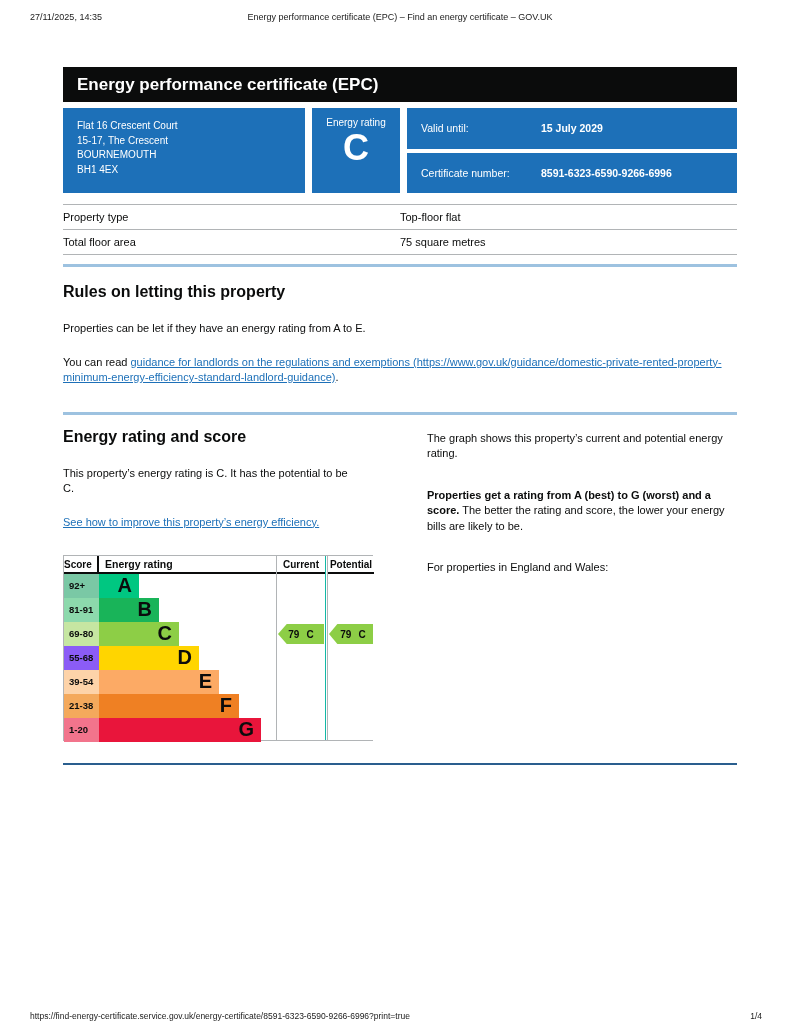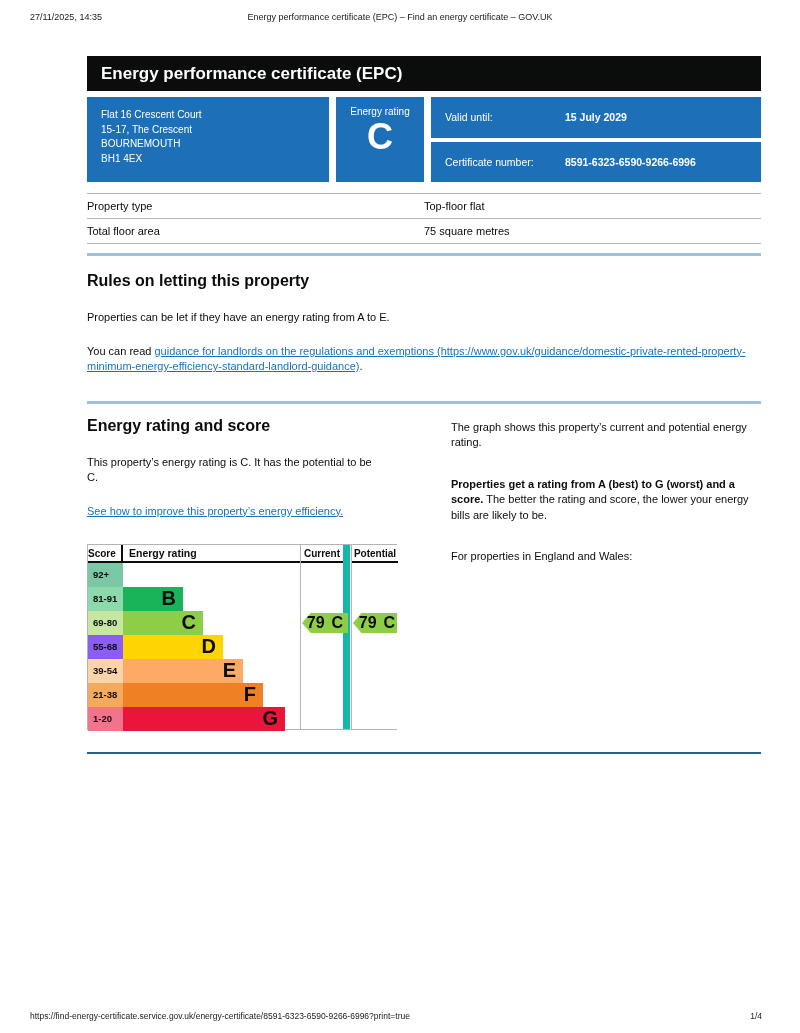--- a/index.html
+++ b/index.html
@@ -11,21 +11,21 @@
     position:relative;
     overflow:hidden;
   }
   .print-header {
     position:absolute; top:12px; left:30px; right:30px;
     font-size:9px; color:#1a1a1a;
   }
   .print-header .ph-title {
     position:absolute; left:0; right:0; top:0; text-align:center;
   }
-  .content { position:absolute; left:63px; width:674px; top:56px;margin-left:24px; }
+  .content { position:absolute; left:63px; width:674px; top:67px; }
 
   .banner {
     background:#0b0c0c; color:#ffffff;
     height:35px; padding:0 14px;
     display:flex; align-items:center;
     font-size:17px; font-weight:bold;
   }
   .blue-row { display:flex; gap:7px; margin-top:6px; height:85px; }
   .bluebox { background:#1d70b8; color:#ffffff; }
   .addr-box { width:242px; padding:11px 14px; font-size:10px; line-height:14.5px; }
@@ -83,34 +83,34 @@
   .crow .score-cell {
     width:35px; font-size:9.5px; font-weight:bold;
     line-height:24px; padding-left:5px;
   }
   .crow .band-cell {
     height:24px; color:#0b0c0c; font-weight:bold; font-size:20px;
     line-height:23px; text-align:right; padding-right:7px;
   }
   .side-col {
     position:absolute; top:0; bottom:0;
-    border-left:1px solid #b1b4b6; border-right:7px solid #14b8a6;
+    border-left:1px solid #b1b4b6; border-right:1px solid #14b8a6;
     background:#ffffff;
   }
   .side-col .sc-header {
     height:18px; line-height:17px; text-align:center;
     font-weight:bold; border-bottom:2px solid #0b0c0c; font-size:10px;
   }
   .col-current { left:212px; width:50px; }
   .col-potential { left:263px; width:47px; border-right:none; }
   .arrow {
     position:absolute; top:68px; height:20px;
     clip-path:polygon(100% 0, 19% 0, 0 50%, 19% 100%, 100% 100%);
     display:flex; align-items:center; justify-content:center;
-    font-size:16px; font-weight:bold; color:#0b0c0c;
+    font-size:10px; font-weight:bold; color:#0b0c0c;
   }
   .arrow-current { left:214px; width:46px; }
   .arrow-potential { left:265px; width:44px; padding-left:4px; }
   .arrow .a-letter { margin-left:7px; }
 
   .page-footer {
     position:absolute; bottom:12px; left:30px; right:30px;
     font-size:8.5px; color:#1a1a1a;
   }
   .page-footer .pf-page { position:absolute; right:8px; top:0; }
@@ -176,21 +176,21 @@
       <h2>Energy rating and score</h2>
       <p>This property’s energy rating is C. It has the potential to be C.</p>
       <p><a href="#">See how to improve this property’s energy efficiency.</a></p>
 
       <div class="chart">
         <div class="chart-header">
           <div class="ch-score">Score</div>
           <div class="ch-rating">Energy rating</div>
         </div>
 
-        <div class="crow" style="top:18px;flex-direction:column;">
+        <div class="crow" style="top:18px;">
           <div class="score-cell" style="background-color: rgb(122, 200, 165);">92+</div>
           <div class="band-cell" style="width: 40px; background-color: rgb(0, 199, 129);">A</div>
         </div>
         <div class="crow" style="top:42px;">
           <div class="score-cell" style="background-color: rgb(140, 217, 172);">81-91</div>
           <div class="band-cell" style="width: 60px; background-color: rgb(25, 180, 89);">B</div>
         </div>
         <div class="crow" style="top:66px;">
           <div class="score-cell" style="background-color: rgb(198, 230, 162);">69-80</div>
           <div class="band-cell" style="width: 80px; background-color: rgb(141, 206, 70);">C</div>

